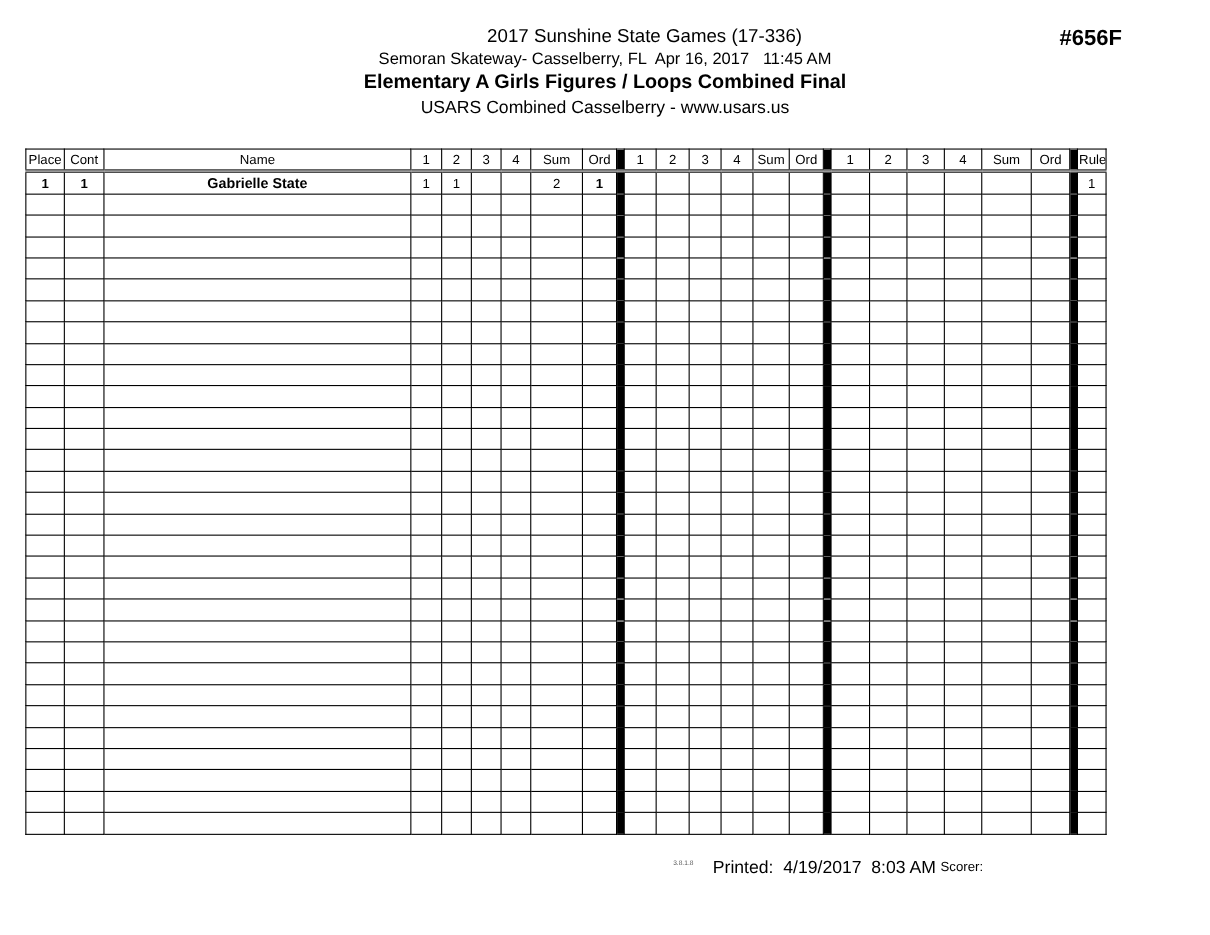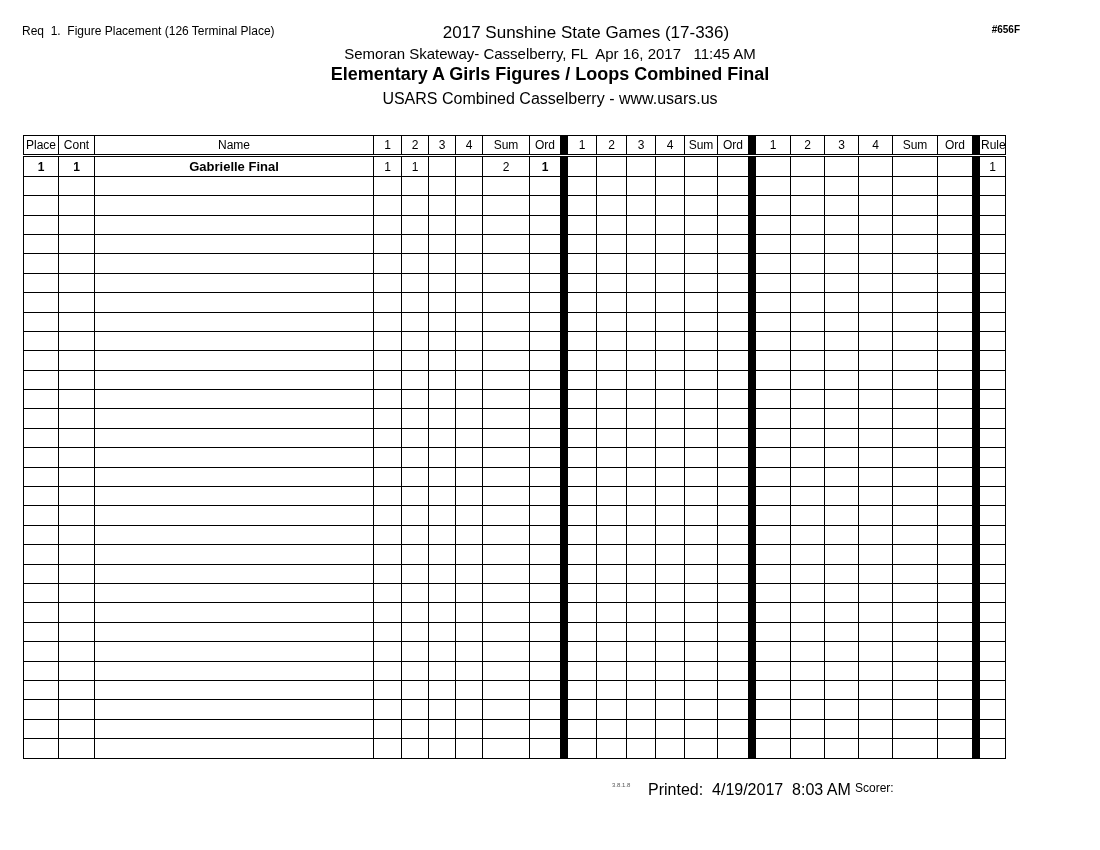--- a/index.html
+++ b/index.html
@@ -11,21 +11,21 @@
   }
   .pre { white-space: pre; }
 
   
   .req-block { position: absolute; left: 22px; top: 23px; font-size: 12px; line-height: 16px; }
   .center-head { position: absolute; left: 0; top: 0; width: 1100px; text-align: center; }
   .title-line     { position: absolute; top: 23px;  left: 0; width: 100%; font-size: 17px; font-weight: normal; margin-left: 36px; }
   .subtitle-line  { position: absolute; top: 45px;  left: 0; width: 100%; font-size: 15px; }
   .event-line     { position: absolute; top: 64px;  left: 0; width: 100%; font-size: 18px; font-weight: bold; }
   .usars-line     { position: absolute; top: 90px;  left: 0; width: 100%; font-size: 16px; }
-  .sheet-number   { position: absolute; top: 24px; right: 80px; font-size: 10px; font-weight: bold; }
+  .sheet-number   { position: absolute; top: 24px; right: 80px; font-size: 20px; font-weight: bold; }
 
   
   .grid-wrap { position: absolute; left: 23px; top: 135px; }
   table.grid {
     border-collapse: collapse; table-layout: fixed;
     width: 982px; font-size: 12px;
   }
   table.grid td {
     border: 1px solid #000; padding: 0 1px;
     height: 18.4px; text-align: center;
@@ -43,21 +43,20 @@
 
   
   .version-text { position: absolute; left: 612px; top: 782px; font-size: 6px; color: #555; }
   .printed-text { position: absolute; left: 648px; top: 781px; font-size: 16px; }
   .scorer-text  { position: absolute; left: 855px; top: 781px; font-size: 12px; }
 </style>
 </head>
 <body>
 
 <div class="req-block">
-  <div class="pre">Req  1.  Figure Placement (126 Terminal Place)</div>
 </div>
 
 <div class="center-head">
   <div class="title-line pre">2017 Sunshine State Games (17-336)</div>
   <div class="subtitle-line pre">Semoran Skateway- Casselberry, FL  Apr 16, 2017   11:45 AM</div>
   <div class="event-line pre">Elementary A Girls Figures / Loops Combined Final</div>
   <div class="usars-line pre">USARS Combined Casselberry - www.usars.us</div>
 </div>
 
 <div class="sheet-number">#656F</div>
@@ -117,21 +116,21 @@
       <td>Sum</td>
       <td>Ord</td>
       <td class="bar"></td>
       <td>Rule</td>
     </tr>
   </thead>
   <tbody id="grid-body">
         <tr>
           <td class="pl">1</td>
           <td class="b">1</td>
-          <td class="nm">Gabrielle Final</td>
+          <td class="nm">Gabrielle State</td>
           <td>1</td>
           <td>1</td>
           <td></td>
           <td></td>
           <td>2</td>
           <td class="b">1</td>
           <td class="bar"></td>
           <td></td>
           <td></td>
           <td></td>

